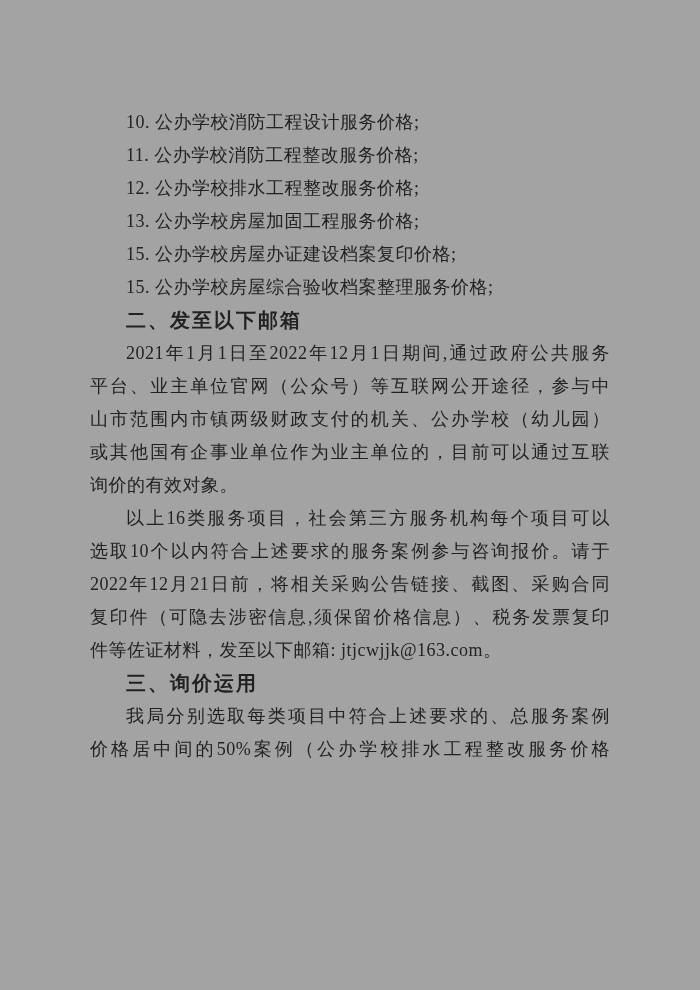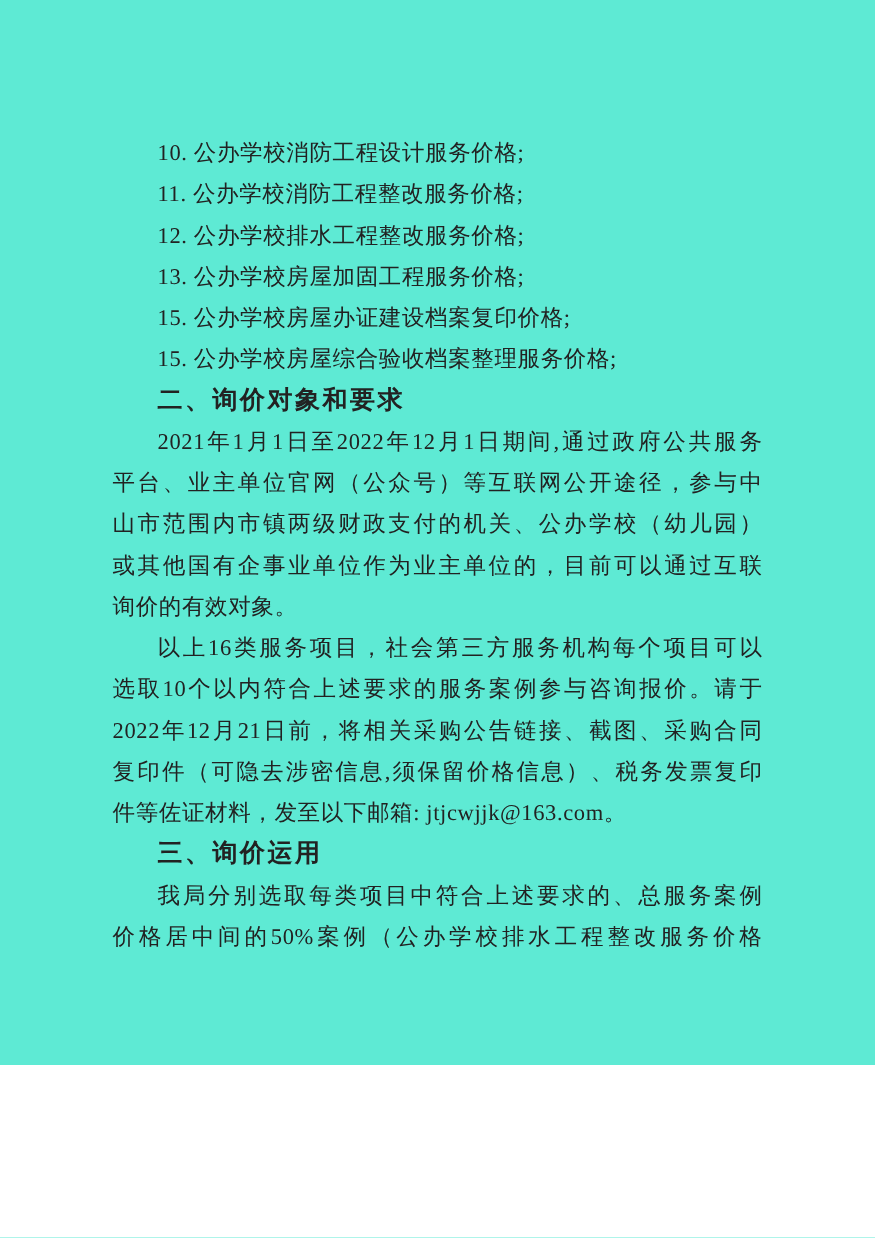--- a/index.html
+++ b/index.html
@@ -3,22 +3,22 @@
 <meta charset="utf-8">
 <style>
   html, body {
     margin: 0;
     padding: 0;
     background: #ffffff;
   }
   .page {
     position: relative;
     width: 700px;
-    height: 852px;
-    background: #5eead4;
+    height: 990px;
+    background: #a3a3a3;
     overflow: hidden;
     font-family: "Liberation Serif", serif;
     color: #222222;
   }
   .doc {
     position: absolute;
     left: 90px;
     top: 106px;
     width: 520px;
   }
@@ -54,21 +54,21 @@
   <div class="doc">
 
     <div class="ln first">10. 公办学校消防工程设计服务价格;</div>
     <div class="ln first">11. 公办学校消防工程整改服务价格;</div>
     <div class="ln first">12. 公办学校排水工程整改服务价格;</div>
     <div class="ln first">13. 公办学校房屋加固工程服务价格;</div>
     <div class="ln first">15. 公办学校房屋办证建设档案复印价格;</div>
     <div class="ln first">15. 公办学校房屋综合验收档案整理服务价格;</div>
 
 
-    <div class="ln head">二、询价对象和要求</div>
+    <div class="ln head">二、发至以下邮箱</div>
 
     <div class="ln first fill">2021年1月1日至2022年12月1日期间,通过政府公共服务</div>
     <div class="ln fill">平台、业主单位官网（公众号）等互联网公开途径，参与中</div>
     <div class="ln fill">山市范围内市镇两级财政支付的机关、公办学校（幼儿园）</div>
     <div class="ln fill">或其他国有企事业单位作为业主单位的，目前可以通过互联</div>
     <div class="ln">询价的有效对象。</div>
 
     <div class="ln first fill">以上16类服务项目，社会第三方服务机构每个项目可以</div>
     <div class="ln fill">选取10个以内符合上述要求的服务案例参与咨询报价。请于</div>
     <div class="ln fill">2022年12月21日前，将相关采购公告链接、截图、采购合同</div>

